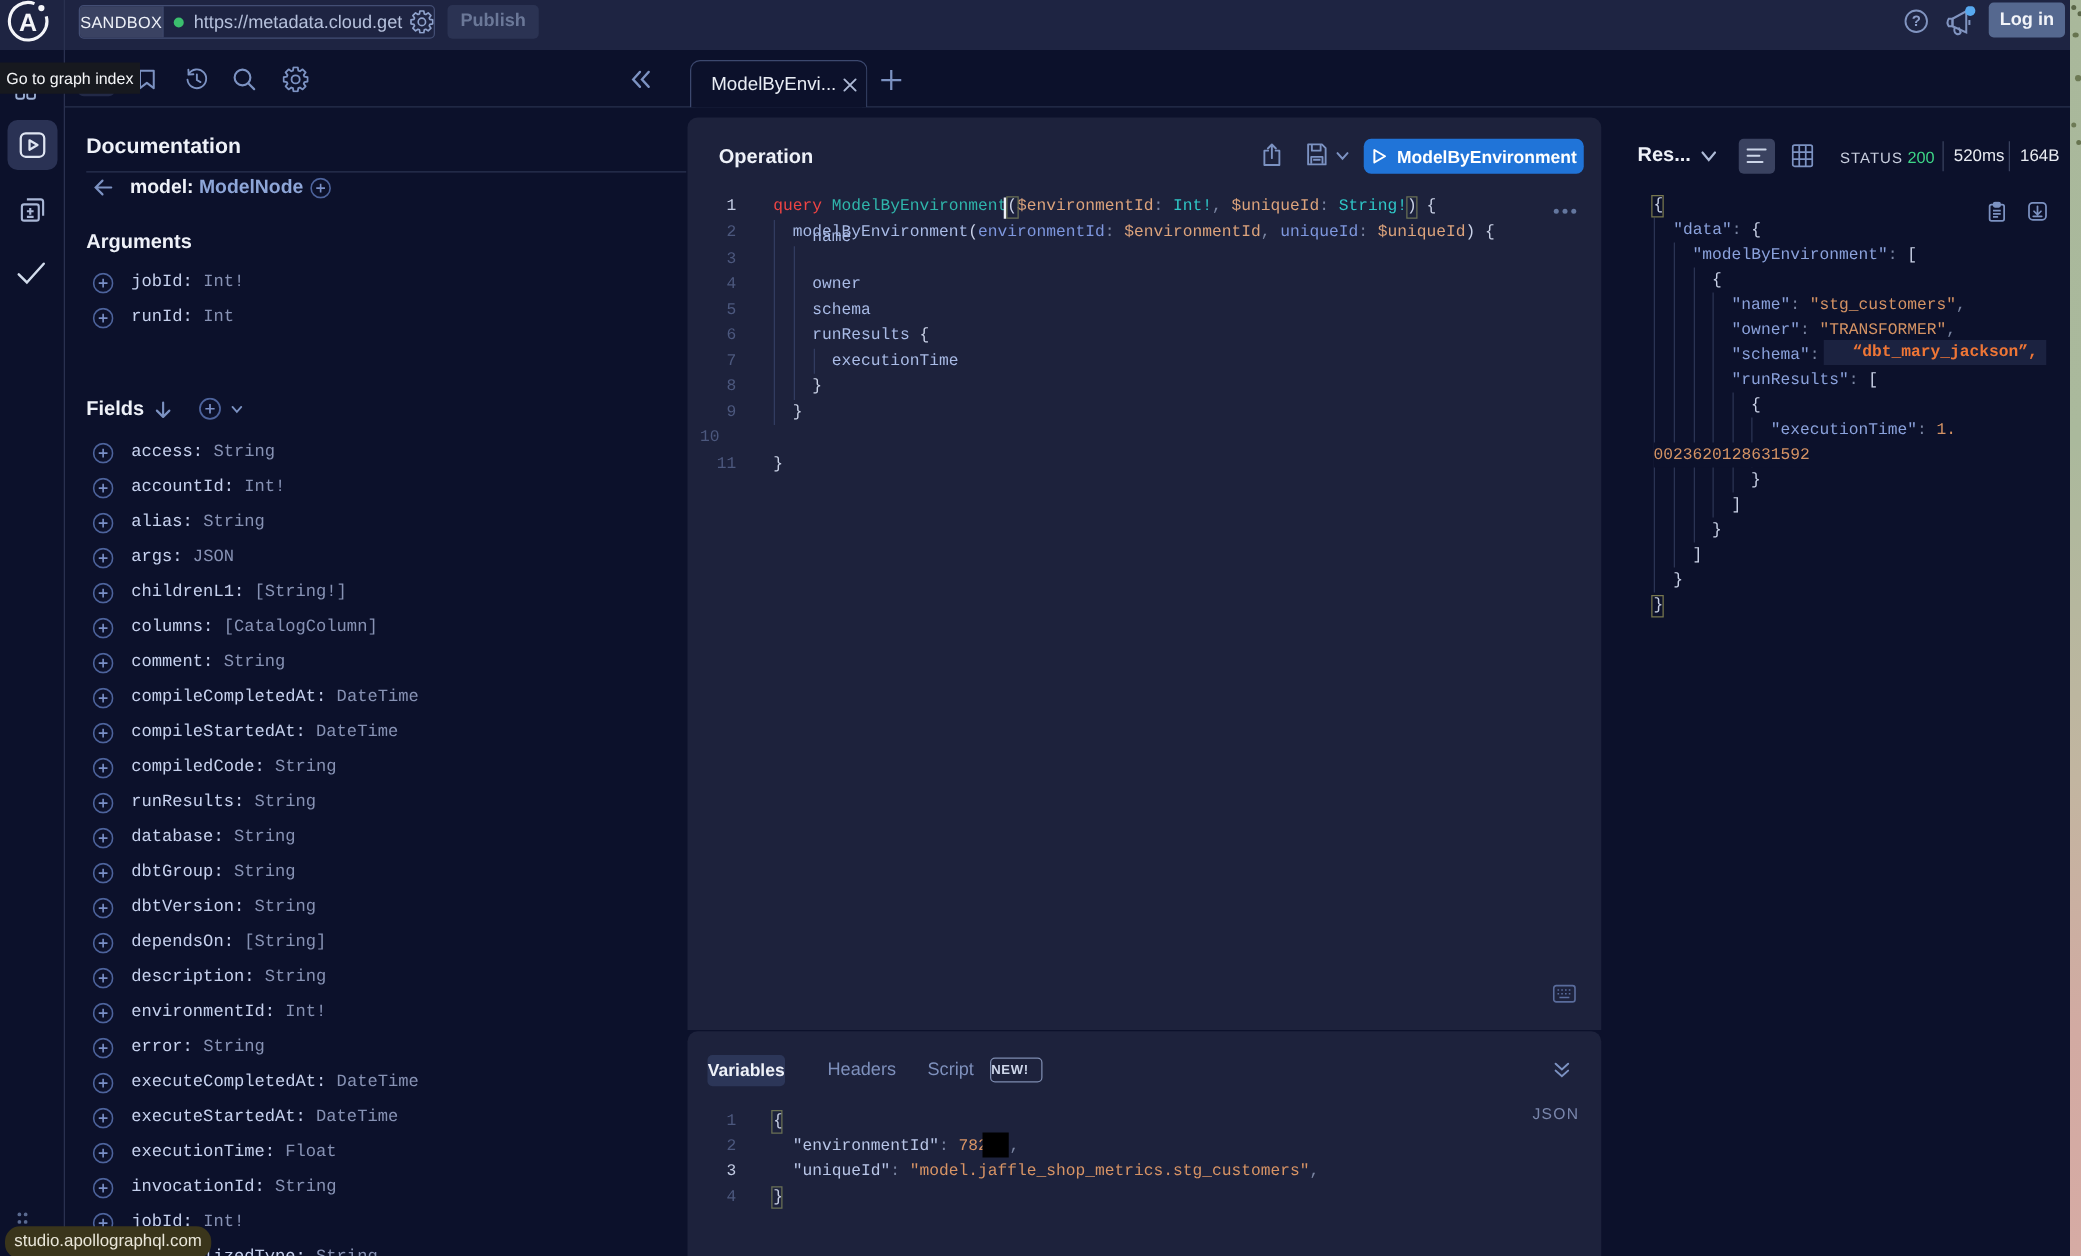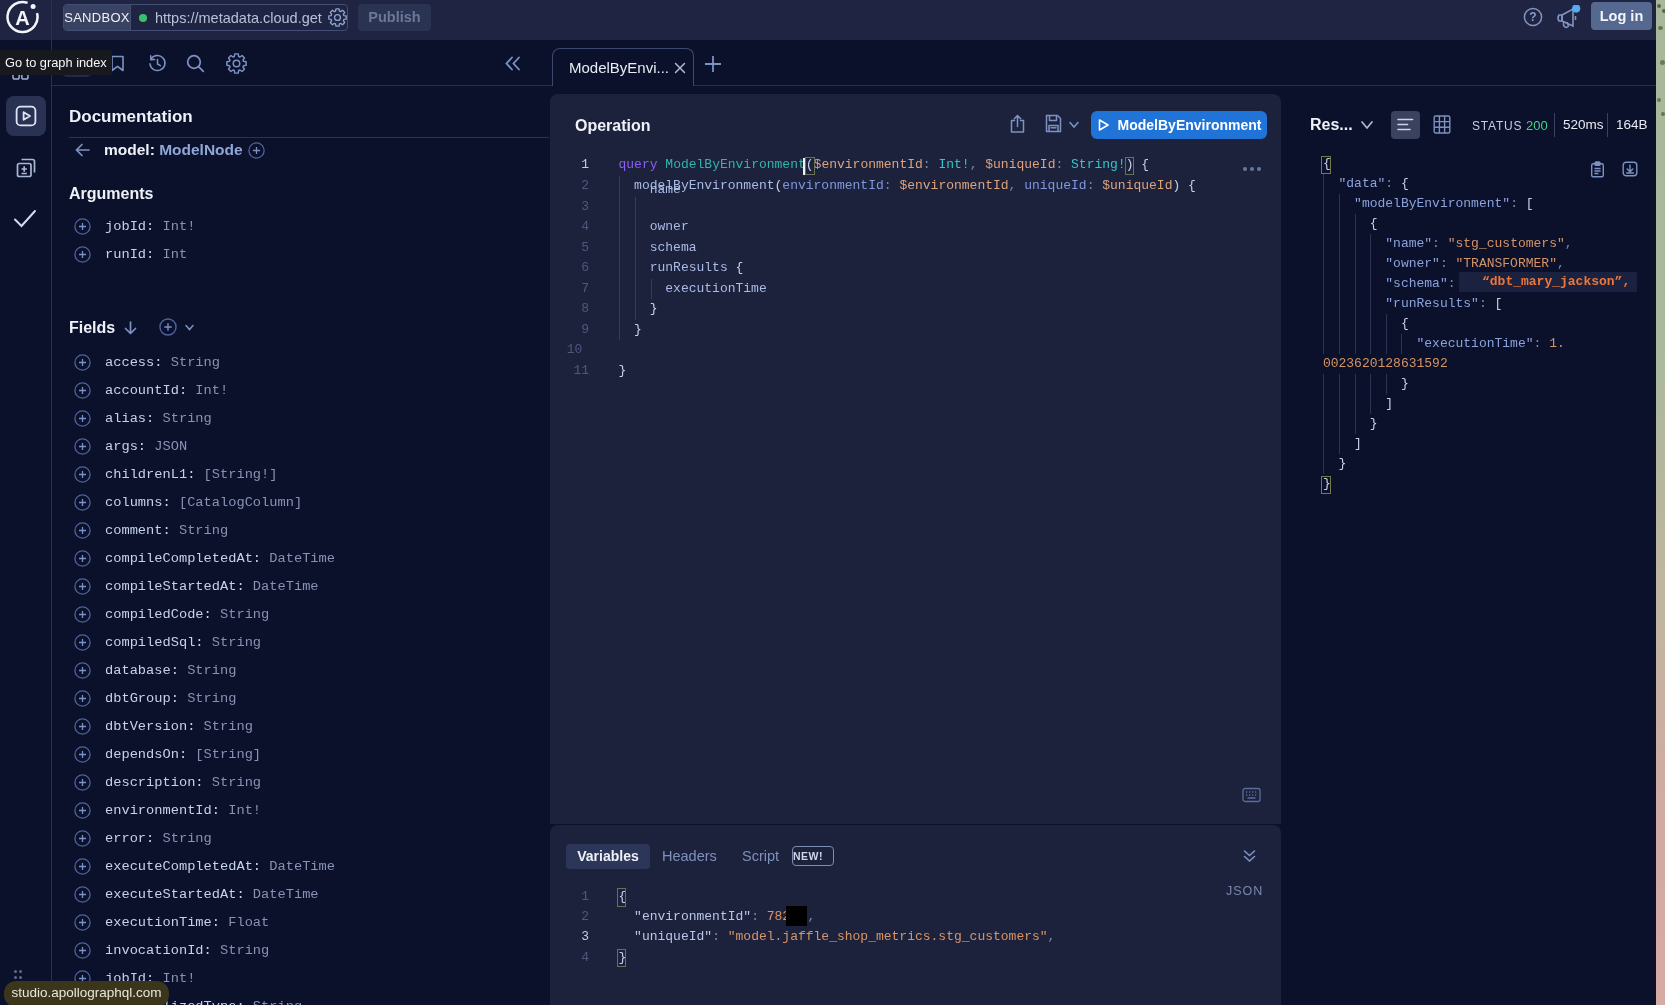--- a/index.html
+++ b/index.html
@@ -50,21 +50,21 @@
 .frow { height:28px; display:flex; align-items:center; padding-left:22px; font-family:"Liberation Mono",monospace; font-size:13.7px; white-space:pre; }
 .frow svg { margin-right:14px; flex:none; }
 .fn { color:#c6d1ee; }
 .ft { color:#8792b4; }
 
 
 .cl { position:absolute; height:20px; line-height:20px; font-family:"Liberation Mono",monospace; font-size:13px; white-space:pre; }
 .cl i { font-style:normal; }
 .numdim { color:#4c587e; }
 .numcur { color:#c3cce4; }
-.kw { color:#8b5cf6; }
+.kw { color:#ef4444; }
 .op { color:#2fb5ab; }
 .vr { color:#dca37c; }
 .ty { color:#2fc7c7; }
 .pu { color:#7a85a2; }
 .fd { color:#a9bbe6; }
 .an { color:#7e97de; }
 .br { color:#c9d1e6; }
 .vk { color:#b9c6e8; }
 .vv { color:#d89465; }
 .jk { color:#8ba2dc; }
@@ -270,21 +270,21 @@
         <circle cx="8.5" cy="8.5" r="7.6" fill="none" stroke="#4d639c" stroke-width="1.3"></circle>
         <path d="M8.5 5 L8.5 12 M5 8.5 L12 8.5" stroke="#7a90c8" stroke-width="1.3"></path>
       </svg><span class="fn">compileStartedAt:</span><span class="ft"> DateTime</span></div>
 <div class="frow"><svg width="17" height="17" viewBox="0 0 17 17">
         <circle cx="8.5" cy="8.5" r="7.6" fill="none" stroke="#4d639c" stroke-width="1.3"></circle>
         <path d="M8.5 5 L8.5 12 M5 8.5 L12 8.5" stroke="#7a90c8" stroke-width="1.3"></path>
       </svg><span class="fn">compiledCode:</span><span class="ft"> String</span></div>
 <div class="frow"><svg width="17" height="17" viewBox="0 0 17 17">
         <circle cx="8.5" cy="8.5" r="7.6" fill="none" stroke="#4d639c" stroke-width="1.3"></circle>
         <path d="M8.5 5 L8.5 12 M5 8.5 L12 8.5" stroke="#7a90c8" stroke-width="1.3"></path>
-      </svg><span class="fn">compiledSql:</span><span class="ft"> String</span></div>
+      </svg><span class="fn">runResults:</span><span class="ft"> String</span></div>
 <div class="frow"><svg width="17" height="17" viewBox="0 0 17 17">
         <circle cx="8.5" cy="8.5" r="7.6" fill="none" stroke="#4d639c" stroke-width="1.3"></circle>
         <path d="M8.5 5 L8.5 12 M5 8.5 L12 8.5" stroke="#7a90c8" stroke-width="1.3"></path>
       </svg><span class="fn">database:</span><span class="ft"> String</span></div>
 <div class="frow"><svg width="17" height="17" viewBox="0 0 17 17">
         <circle cx="8.5" cy="8.5" r="7.6" fill="none" stroke="#4d639c" stroke-width="1.3"></circle>
         <path d="M8.5 5 L8.5 12 M5 8.5 L12 8.5" stroke="#7a90c8" stroke-width="1.3"></path>
       </svg><span class="fn">dbtGroup:</span><span class="ft"> String</span></div>
 <div class="frow"><svg width="17" height="17" viewBox="0 0 17 17">
         <circle cx="8.5" cy="8.5" r="7.6" fill="none" stroke="#4d639c" stroke-width="1.3"></circle>
@@ -368,21 +368,21 @@
 
 <div class="cl numcur" style="left:560px;top:155.4px;width:29px;text-align:right">1</div>
 <div class="cl numdim" style="left:560px;top:175.95px;width:29px;text-align:right">2</div>
 <div class="cl numdim" style="left:560px;top:196.5px;width:29px;text-align:right">3</div>
 <div class="cl numdim" style="left:560px;top:217.05px;width:29px;text-align:right">4</div>
 <div class="cl numdim" style="left:560px;top:237.6px;width:29px;text-align:right">5</div>
 <div class="cl numdim" style="left:560px;top:258.15px;width:29px;text-align:right">6</div>
 <div class="cl numdim" style="left:560px;top:278.7px;width:29px;text-align:right">7</div>
 <div class="cl numdim" style="left:560px;top:299.25px;width:29px;text-align:right">8</div>
 <div class="cl numdim" style="left:560px;top:319.8px;width:29px;text-align:right">9</div>
-<div class="cl numdim" style="left:560px;top:340.35px;width:29px;text-align:center">10</div>
+<div class="cl numdim" style="left:560px;top:340.35px;width:29px;text-align:left">10</div>
 <div class="cl numdim" style="left:560px;top:360.9px;width:29px;text-align:right">11</div>
 <div class="cl" style="left:618.5px;top:155.4px"><i class="kw">query</i><i class="pu"> </i><i class="op">ModelByEnvironment</i><i class="br">(</i><i class="vr">$environmentId</i><i class="pu">: </i><i class="ty">Int!</i><i class="pu">, </i><i class="vr">$uniqueId</i><i class="pu">: </i><i class="ty">String!</i><i class="br">) {</i></div>
 <div class="cl" style="left:618.5px;top:175.95px"><i class="pu">  </i><i class="fd">modelByEnvironment</i><i class="br">(</i><i class="an">environmentId</i><i class="pu">: </i><i class="vr">$environmentId</i><i class="pu">, </i><i class="an">uniqueId</i><i class="pu">: </i><i class="vr">$uniqueId</i><i class="br">) {</i></div>
 <div class="cl" style="left:618.5px;top:180px"><i class="fd">    name</i></div>
 <div class="cl" style="left:618.5px;top:217.05px"><i class="fd">    owner</i></div>
 <div class="cl" style="left:618.5px;top:237.6px"><i class="fd">    schema</i></div>
 <div class="cl" style="left:618.5px;top:258.15px"><i class="fd">    runResults </i><i class="br">{</i></div>
 <div class="cl" style="left:618.5px;top:278.7px"><i class="fd">      executionTime</i></div>
 <div class="cl" style="left:618.5px;top:299.25px"><i class="br">    }</i></div>
 <div class="cl" style="left:618.5px;top:319.8px"><i class="br">  }</i></div>
@@ -430,21 +430,21 @@
 <div class="abs" style="left:805px;top:156.5px;width:9.5px;height:18.5px;border:1px solid #6a7054"></div>
 <div class="abs" style="left:1124.5px;top:156.5px;width:9.5px;height:18.5px;border:1px solid #6a7054"></div>
 
 <svg class="abs" style="left:1242px;top:787px" width="19" height="16" viewBox="0 0 19 16">
   <g fill="none" stroke="#5a6c9c" stroke-width="1.3">
     <rect x="1" y="1.5" width="17" height="13" rx="2"></rect>
     <path d="M4 5 L5.3 5 M7 5 L8.3 5 M10 5 L11.3 5 M13 5 L14.3 5 M4 8 L5.3 8 M7 8 L8.3 8 M10 8 L11.3 8 M13 8 L14.3 8 M5.5 11 L13.5 11"></path>
   </g>
 </svg>
 
-<div class="abs" style="left:566px;top:844px;width:84px;height:25px;background:#2c3658;border-radius:4px;color:#eef1f8;font-weight:bold;font-size:14px;text-align:center;line-height:25px">Variables</div>
+<div class="abs" style="left:566px;top:844px;width:62px;height:25px;background:#2c3658;border-radius:4px;color:#eef1f8;font-weight:bold;font-size:14px;text-align:center;line-height:25px">Variables</div>
 <div class="abs" style="left:662px;top:848px;color:#7e90bc;font-size:14.5px">Headers</div>
 <div class="abs" style="left:742px;top:848px;color:#7e90bc;font-size:14.5px">Script</div>
 <div class="abs" style="left:792px;top:846px;width:42px;height:20px;border:1px solid #7e8cb0;border-radius:4px;color:#cdd6ea;font-weight:bold;font-size:10.5px;letter-spacing:0.5px;line-height:19px">NEW!</div>
 <svg class="abs" style="left:1242px;top:848px" width="15" height="16" viewBox="0 0 15 16">
   <g fill="none" stroke="#7c92c2" stroke-width="1.6" stroke-linecap="round">
     <path d="M2.5 3 L7.5 7.5 L12.5 3"></path>
     <path d="M2.5 8.5 L7.5 13 L12.5 8.5"></path>
   </g>
 </svg>
 <div class="abs" style="left:1226px;top:884px;color:#7a87ad;font-size:12.5px;letter-spacing:1px">JSON</div>

